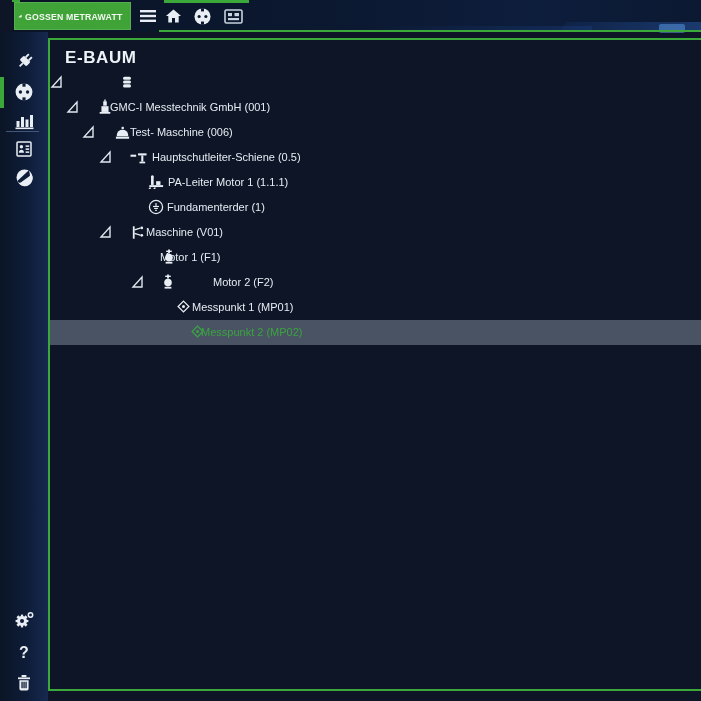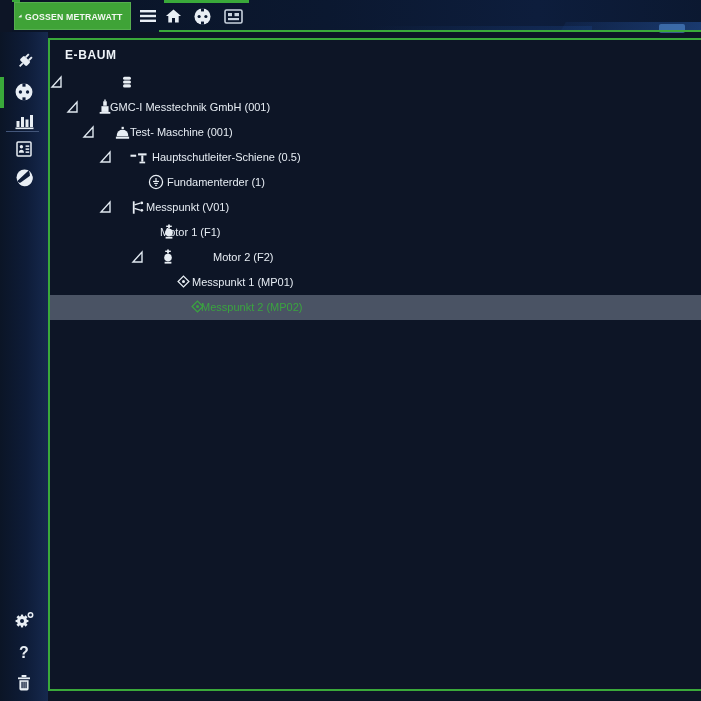--- a/index.html
+++ b/index.html
@@ -39,21 +39,21 @@
   .sb-icon{position:absolute;left:0;width:48px;height:22px;display:flex;align-items:center;justify-content:center;cursor:pointer;}
   .sb-active-bar{position:absolute;left:0;top:45px;width:4px;height:31px;background:#3aa93a;}
   .sb-divider{position:absolute;left:6px;top:99px;width:33px;height:1px;background:#43567a;}
   .help-glyph{color:#e8eef4;font-size:16px;font-weight:bold;font-family:"Liberation Sans",sans-serif;}
   
   .panel{
     position:absolute;left:48px;top:38px;width:653px;height:653px;box-sizing:border-box;
     border-top:2px solid #3aa93a;border-left:2px solid #3aa93a;border-bottom:2px solid #3aa93a;
     background:#0d1526;z-index:10;
   }
-  .panel-title{color:#eef3f8;font-size:12px;font-weight:bold;letter-spacing:.6px;
+  .panel-title{color:#eef3f8;font-size:17px;font-weight:bold;letter-spacing:.6px;
     position:absolute;left:15px;top:8px;}
   .tree{position:absolute;left:0;top:30px;right:0;}
   .row{position:relative;height:25px;width:100%;cursor:pointer;}
   .row.selected{background:#4a5364;}
   .tri{position:absolute;top:5px;width:14px;height:14px;}
   .icn{position:absolute;top:4px;width:18px;height:18px;}
   .lbl{position:absolute;top:6px;font-size:11px;color:#e6ecf3;white-space:nowrap;}
   .row.selected .lbl{color:#3aa43f;}
   svg{display:block;}
 </style>
@@ -245,40 +245,54 @@
             <polygon points="11,2 11,12 2,12" fill="none" stroke="#dfe7ef" stroke-width="1.4"></polygon>
           </svg>
       </span>
       <span class="icn" style="left:64px;">
         <svg width="17" height="17" viewBox="0 0 18 18" fill="#e8eef4">
           <rect x="8" y="3" width="2.4" height="2.4"></rect>
           <path d="M3 13 v-1.5 a6 5.4 0 0 1 12 0 V13 Z"></path>
           <rect x="2" y="13.4" width="14" height="2.2"></rect>
         </svg>
       </span>
-      <span class="lbl" style="left:80px;">Test- Maschine (001)</span>
+      <span class="lbl" style="left:80px;">Test- Maschine (006)</span>
     </div>
 
     <div class="row">
       <span class="tri" style="left:49px;">
         <svg width="14" height="14" viewBox="0 0 14 14">
             <polygon points="11,2 11,12 2,12" fill="none" stroke="#dfe7ef" stroke-width="1.4"></polygon>
           </svg>
       </span>
       <span class="icn" style="left:80px;">
         <svg width="18" height="17" viewBox="0 0 19 18" fill="#e8eef4">
           <rect x="0.5" y="6" width="6" height="2.2"></rect>
           <rect x="8.5" y="4.6" width="9" height="2.2"></rect>
           <rect x="11.9" y="6.8" width="2.2" height="6.6"></rect>
           <rect x="10" y="13.4" width="6" height="1.8"></rect>
         </svg>
       </span>
       <span class="lbl" style="left:102px;">Hauptschutleiter-Schiene (0.5)</span>
     </div>
 
+    <div class="row">
+      <span class="icn" style="left:98px;">
+        <svg width="17" height="17" viewBox="0 0 18 18" fill="#e8eef4">
+          <circle cx="4.6" cy="2.8" r="1.6"></circle>
+          <rect x="3.2" y="3.6" width="2.8" height="8"></rect>
+          <rect x="8.6" y="7.6" width="4.6" height="4"></rect>
+          <rect x="1.4" y="11.8" width="14.6" height="2"></rect>
+          <rect x="3" y="14.2" width="2" height="1.6" transform="skewX(-25)"></rect>
+          <rect x="8" y="14.2" width="2" height="1.6" transform="skewX(-25)"></rect>
+          <rect x="13" y="14.2" width="2" height="1.6" transform="skewX(-25)"></rect>
+        </svg>
+      </span>
+      <span class="lbl" style="left:118px;">PA-Leiter Motor 1 (1.1.1)</span>
+    </div>
 
     <div class="row">
       <span class="icn" style="left:98px;">
         <svg width="16" height="16" viewBox="0 0 18 18">
           <circle cx="9" cy="9" r="7.4" fill="none" stroke="#e8eef4" stroke-width="1.4"></circle>
           <line x1="9" y1="4.6" x2="9" y2="8.4" stroke="#e8eef4" stroke-width="1.3"></line>
           <line x1="5.6" y1="8.4" x2="12.4" y2="8.4" stroke="#e8eef4" stroke-width="1.3"></line>
           <line x1="6.9" y1="10.6" x2="11.1" y2="10.6" stroke="#e8eef4" stroke-width="1.3"></line>
           <line x1="8.1" y1="12.8" x2="9.9" y2="12.8" stroke="#e8eef4" stroke-width="1.3"></line>
         </svg>
@@ -294,21 +308,21 @@
       </span>
       <span class="icn" style="left:80px;">
         <svg width="16" height="17" viewBox="0 0 18 18">
           <rect x="3.2" y="2" width="2" height="14" fill="#e8eef4"></rect>
           <line x1="5" y1="6" x2="11.5" y2="4" stroke="#e8eef4" stroke-width="1.5"></line>
           <circle cx="13.2" cy="3.8" r="1.6" fill="#e8eef4"></circle>
           <line x1="5" y1="10" x2="11.5" y2="12" stroke="#e8eef4" stroke-width="1.5"></line>
           <circle cx="13.2" cy="12.2" r="1.6" fill="#e8eef4"></circle>
         </svg>
       </span>
-      <span class="lbl" style="left:96px;">Messpunkt (V01)</span>
+      <span class="lbl" style="left:96px;">Maschine (V01)</span>
     </div>
 
 
     <div class="row">
       <span class="icn" style="left:112px;">
         <svg width="14" height="16" viewBox="0 0 14 16" fill="#e8eef4">
           <rect x="6.1" y="0.5" width="1.8" height="4"></rect>
           <rect x="4.2" y="1.6" width="5.6" height="1.4"></rect>
           <circle cx="7" cy="8.6" r="3.8"></circle>
           <rect x="3.6" y="12.8" width="6.8" height="1.8"></rect>

